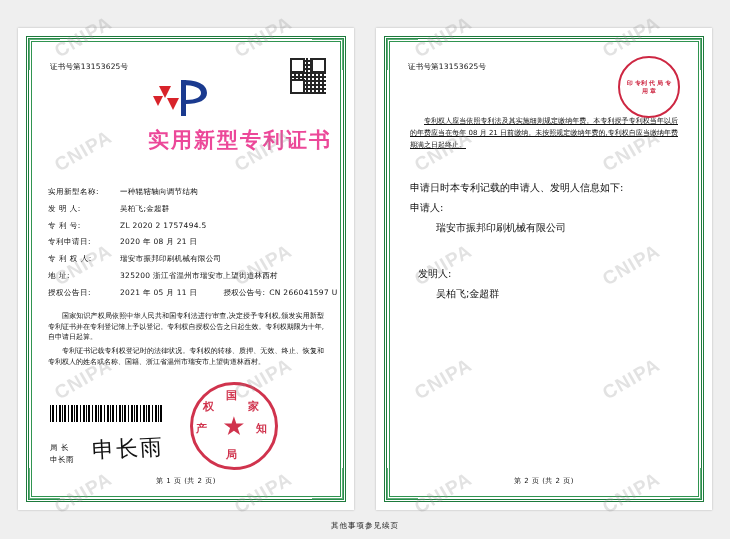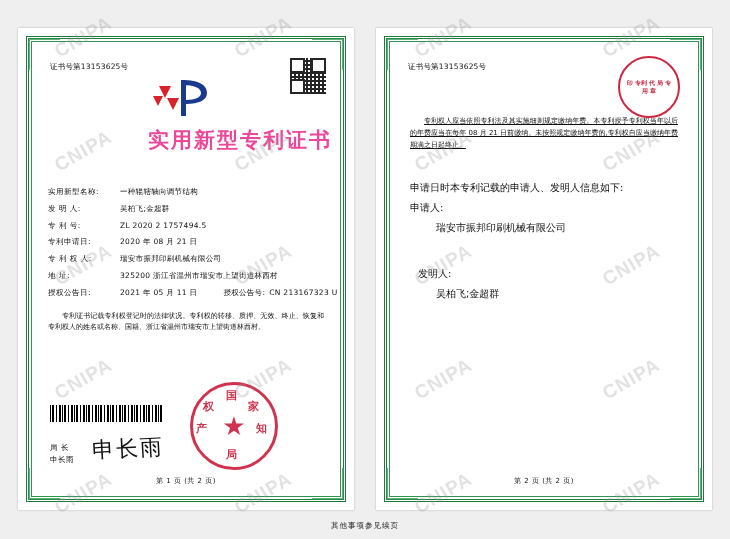--- a/index.html
+++ b/index.html
@@ -354,25 +354,26 @@
           <span class="fvalue">瑞安市振邦印刷机械有限公司</span>
         </div>
         <div class="frow">
           <span class="flabel">地 址:</span>
           <span class="fvalue">325200 浙江省温州市瑞安市上望街道林西村</span>
         </div>
         <div class="frow">
           <span class="flabel">授权公告日:</span>
           <span class="fvalue">2021 年 05 月 11 日</span>
           <span class="fvalue2">授权公告号:</span>
-          <span class="fvalue" style="margin-left:4px">CN 213167323 U</span>
+          <span class="fvalue" style="margin-left:4px">CN 266041597 U</span>
         </div>
       </div>
 
       <div class="paragraphs">
+        <p>国家知识产权局依照中华人民共和国专利法进行审查,决定授予专利权,颁发实用新型专利证书并在专利登记簿上予以登记。专利权自授权公告之日起生效。专利权期限为十年,自申请日起算。</p>
         <p>专利证书记载专利权登记时的法律状况。专利权的转移、质押、无效、终止、恢复和专利权人的姓名或名称、国籍、浙江省温州市瑞安市上望街道林西村。</p>
       </div>
 
       <div class="barcode"></div>
 
       <div class="seal-director">
         <div>局 长</div>
         <div>申长雨</div>
       </div>
 

